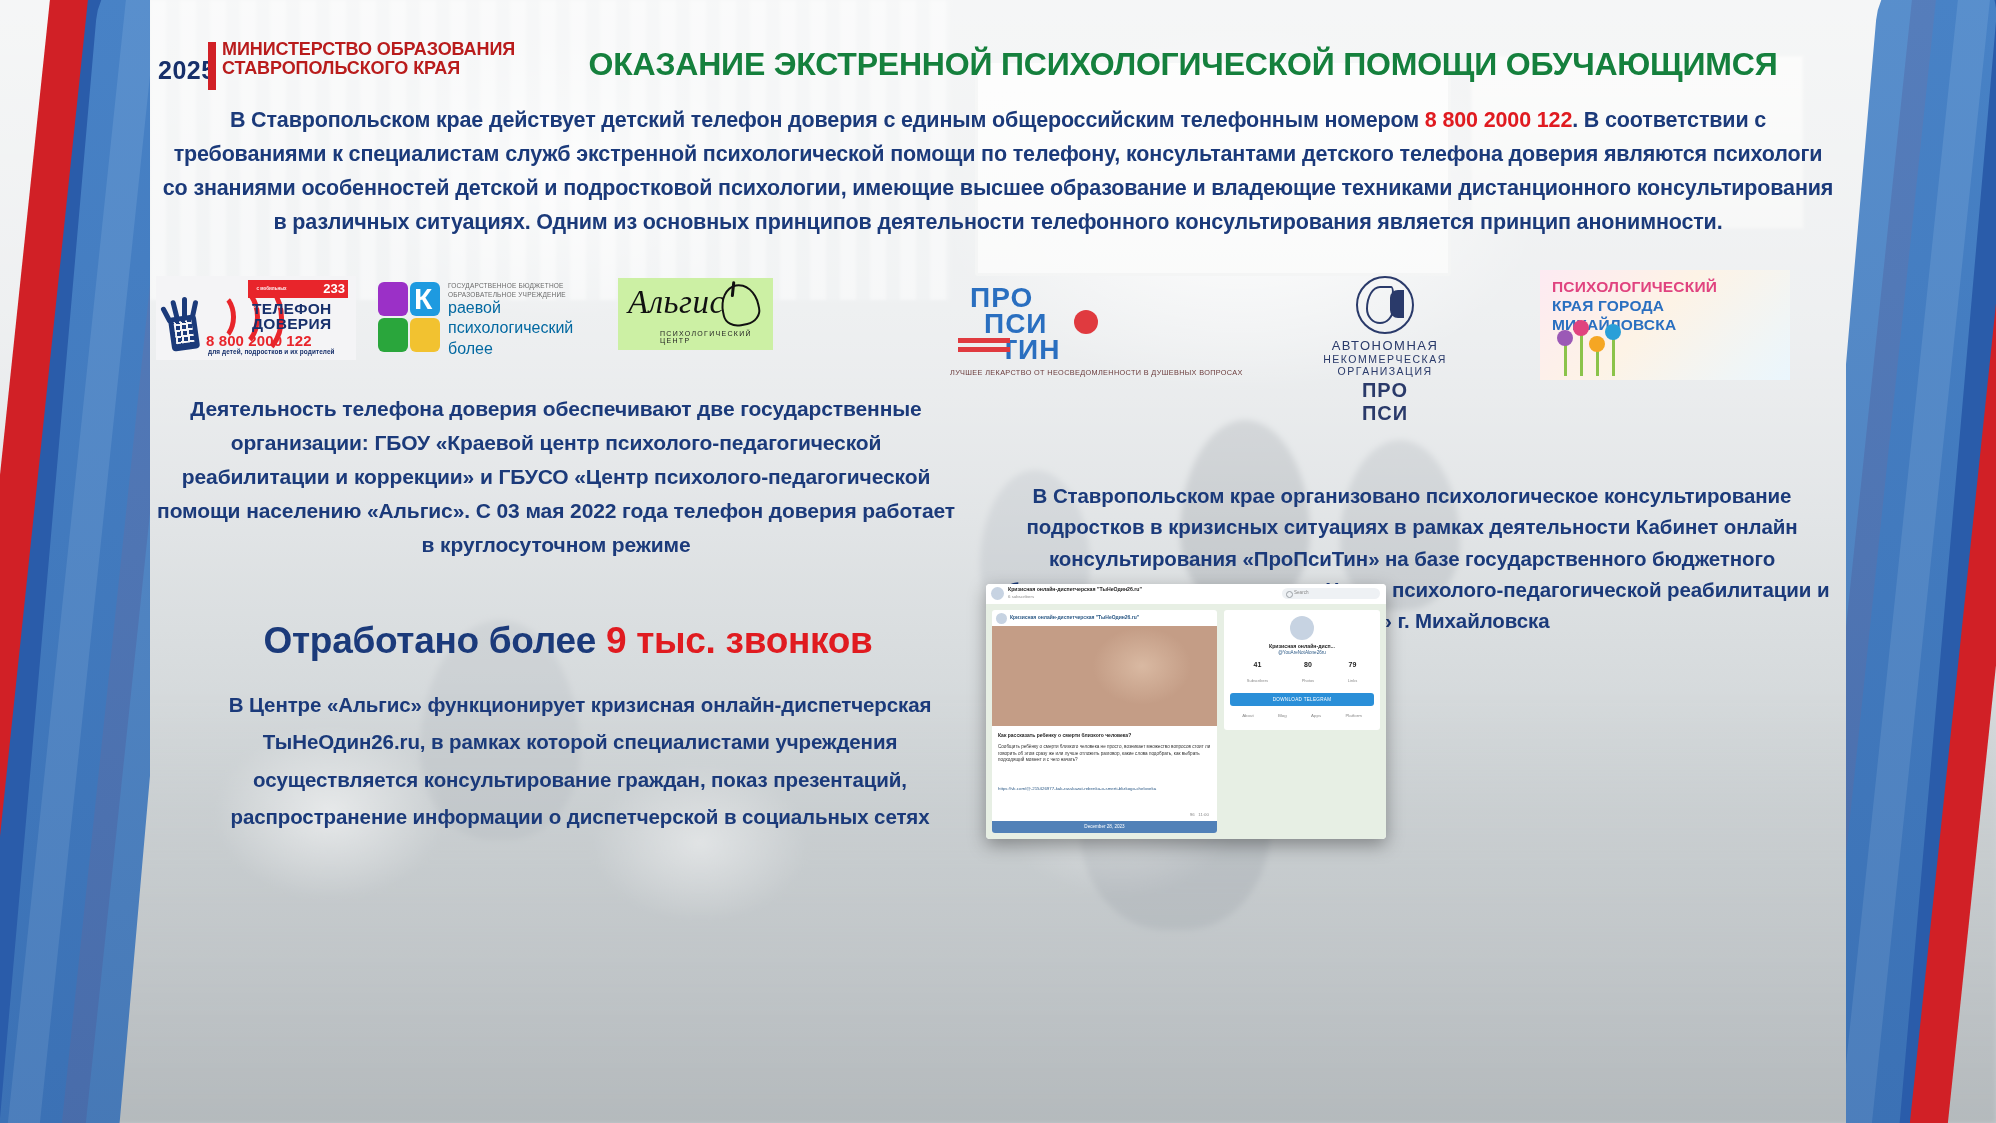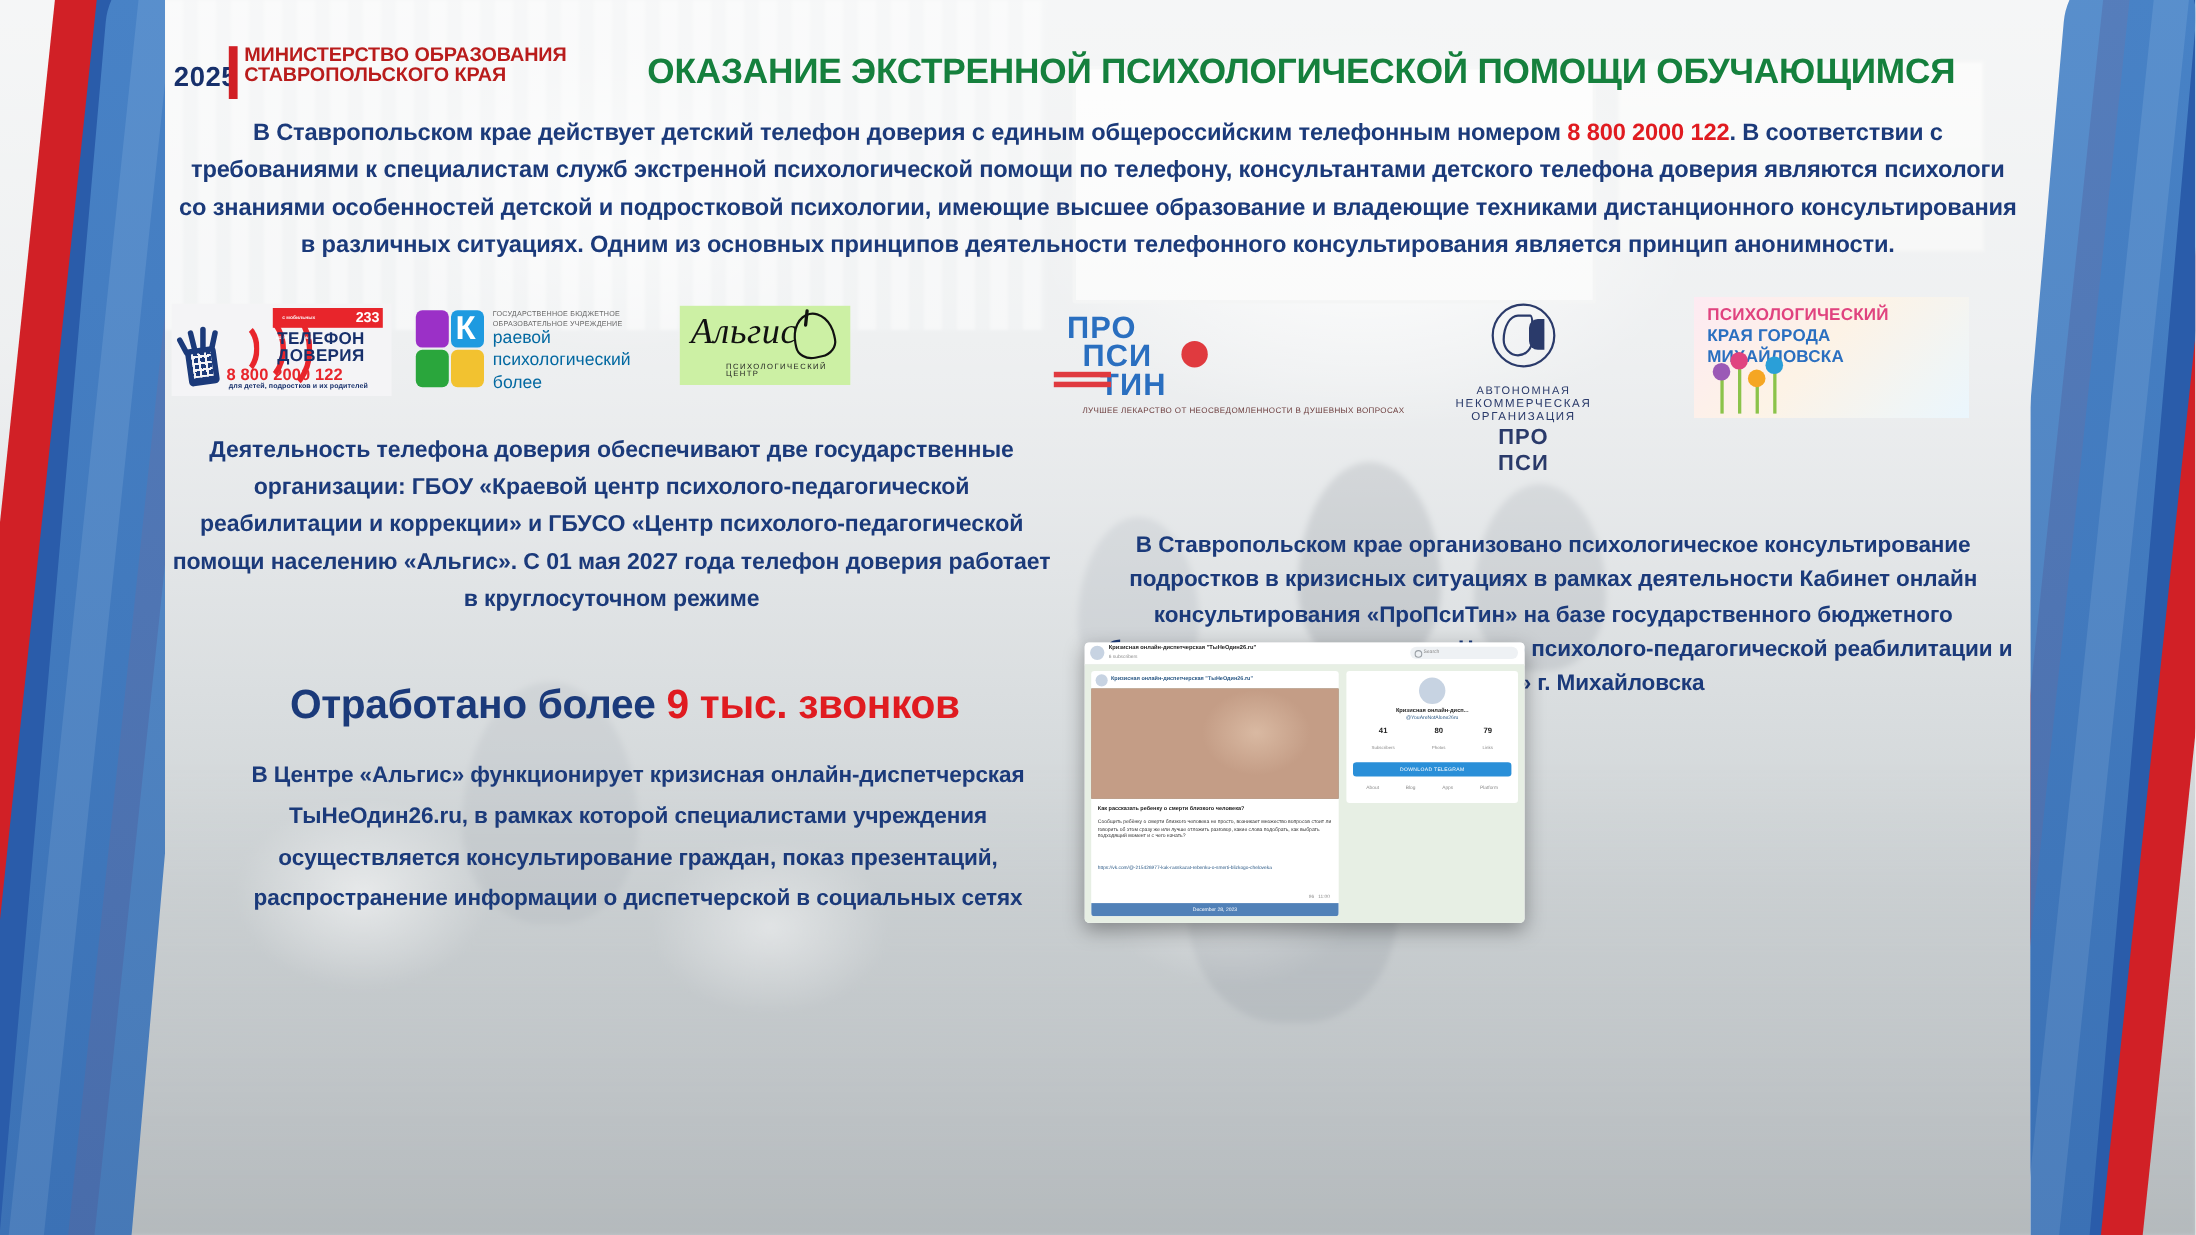--- a/index.html
+++ b/index.html
@@ -177,30 +177,30 @@
     border-radius:3px;transform:rotate(18deg);}
 
   
   .lg-ppt{left:800px;top:10px;width:200px;height:100px;}
   .lg-ppt .w1{position:absolute;left:20px;top:0;font-size:28px;font-weight:bold;color:#2a6fc0;letter-spacing:1px;}
   .lg-ppt .w2{position:absolute;left:34px;top:26px;font-size:28px;font-weight:bold;color:#2a6fc0;letter-spacing:1px;}
   .lg-ppt .w3{position:absolute;left:50px;top:52px;font-size:28px;font-weight:bold;color:#2a6fc0;letter-spacing:1px;}
   .lg-ppt .dot{position:absolute;left:124px;top:28px;width:24px;height:24px;border-radius:50%;background:#e03a3f;}
   .lg-ppt .bars{position:absolute;left:8px;top:56px;width:52px;height:22px;}
   .lg-ppt .bars i{display:block;height:5px;background:#e03a3f;margin-bottom:4px;}
-  .lg-ppt .slogan{position:absolute;left:0;top:86px;width:430px;font-size:7.3px;color:#6a3a3a;letter-spacing:.35px;margin-left:34px;}
+  .lg-ppt .slogan{position:absolute;left:0;top:86px;width:430px;font-size:7.3px;color:#6a3a3a;letter-spacing:.35px;}
 
   
   .lg-ano{left:1140px;top:4px;width:190px;height:104px;text-align:center;}
   .lg-ano .head{position:relative;margin:0 auto;width:54px;height:54px;border:2.5px solid #2a3a6a;border-radius:50%;}
   .lg-ano .head::before{content:"";position:absolute;left:8px;top:8px;width:24px;height:34px;
     border:2.5px solid #2a3a6a;border-radius:50% 10% 50% 50%/60% 20% 40% 40%;}
   .lg-ano .head::after{content:"";position:absolute;right:8px;top:12px;width:14px;height:28px;
     background:#2a3a6a;border-radius:8px 0 0 8px;}
-  .lg-ano .l1{font-size:10px;color:#2a3a6a;letter-spacing:1.5px;margin-top:16px;text-transform:uppercase;}
+  .lg-ano .l1{font-size:13px;color:#2a3a6a;letter-spacing:1.5px;margin-top:4px;text-transform:uppercase;}
   .lg-ano .l2{font-size:10.5px;color:#2a3a6a;letter-spacing:1.5px;text-transform:uppercase;}
   .lg-ano .l3{font-size:10.5px;color:#2a3a6a;letter-spacing:1.5px;text-transform:uppercase;}
   .lg-ano .b1{font-size:20px;font-weight:bold;color:#2a3a6a;letter-spacing:1px;margin-top:2px;}
   .lg-ano .b2{font-size:20px;font-weight:bold;color:#2a3a6a;letter-spacing:1px;}
 
   
   .lg-mih{left:1390px;top:-2px;width:250px;height:110px;
     background:linear-gradient(135deg,#fdeaf2 0%,#fdf3e6 45%,#eaf6fd 100%);}
   .lg-mih .m1{position:absolute;left:12px;top:8px;font-size:15.5px;font-weight:bold;color:#e0437f;letter-spacing:.2px;}
   .lg-mih .m2{position:absolute;left:12px;top:27px;font-size:15.5px;font-weight:bold;color:#2a6fc0;letter-spacing:.2px;}
@@ -403,21 +403,21 @@
         <div class="stick" style="left:56px;height:26px;"></div>
         <div class="stick" style="left:72px;height:38px;"></div>
         <div class="ball" style="left:17px;bottom:34px;background:#9b59b6;"></div>
         <div class="ball" style="left:33px;bottom:44px;background:#e0437f;"></div>
         <div class="ball" style="left:49px;bottom:28px;background:#f5a623;"></div>
         <div class="ball" style="left:65px;bottom:40px;background:#2a9fd8;"></div>
       </div>
 
     </div>
 
-    <div class="left-mid">Деятельность телефона доверия обеспечивают две государственные организации: ГБОУ «Краевой центр психолого-педагогической реабилитации и коррекции» и ГБУСО «Центр психолого-педагогической помощи населению «Альгис». С 01 мая 2027 года телефон доверия работает в круглосуточном режиме</div>
+    <div class="left-mid">Деятельность телефона доверия обеспечивают две государственные организации: ГБОУ «Краевой центр психолого-педагогической реабилитации и коррекции» и ГБУСО «Центр психолого-педагогической помощи населению «Альгис». С 03 мая 2022 года телефон доверия работает в круглосуточном режиме</div>
 
     <div class="right-mid">В Ставропольском крае организовано психологическое консультирование подростков в кризисных ситуациях в рамках деятельности Кабинет онлайн консультирования «ПроПсиТин» на базе государственного бюджетного образовательного учреждения «Центр психолого-педагогической реабилитации и коррекции» г. Михайловска</div>
 
     <div class="stat">
       <span>Отработано более </span><span class="red">9 тыс. звонков</span>
     </div>
 
     <div class="bottom-left">В Центре «Альгис» функционирует кризисная онлайн-диспетчерская ТыНеОдин26.ru,  в рамках которой специалистами учреждения осуществляется консультирование граждан, показ презентаций, распространение информации о диспетчерской в социальных сетях</div>
 
     <div class="shot">

